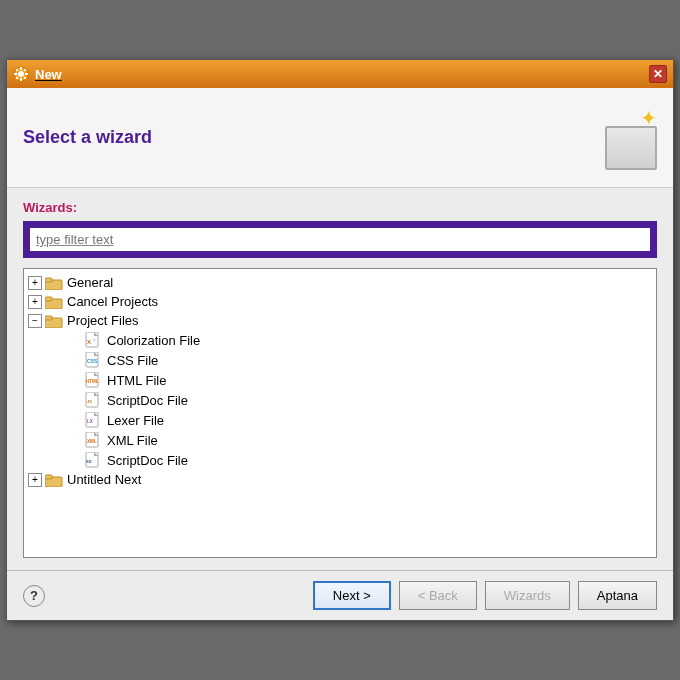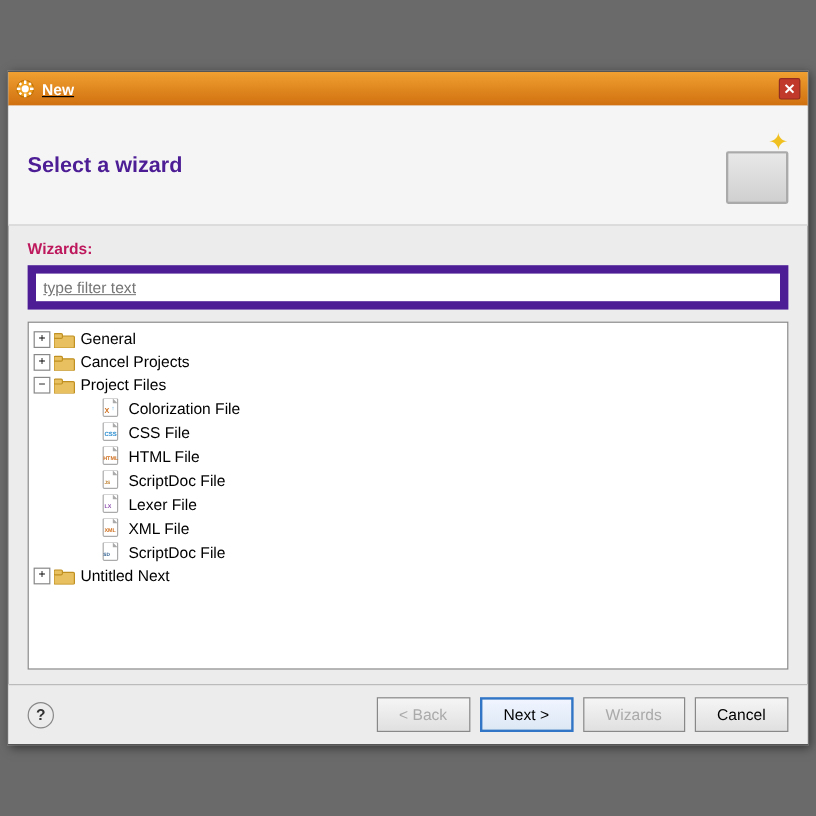--- a/index.html
+++ b/index.html
@@ -362,19 +362,19 @@
       </div>
 
     </div>
   </div>
 
   <div class="footer">
     <div class="footer-left">
       <div class="help-btn">?</div>
     </div>
     <div class="footer-right">
+      <button class="btn active">Next &gt;</button>
       <button class="btn" disabled="">&lt; Back</button>
-      <button class="btn active">Next &gt;</button>
       <button class="btn" disabled="">Wizards</button>
-      <button class="btn">Cancel</button>
+      <button class="btn">Aptana</button>
     </div>
   </div>
 </div>
 
 </body></html>

